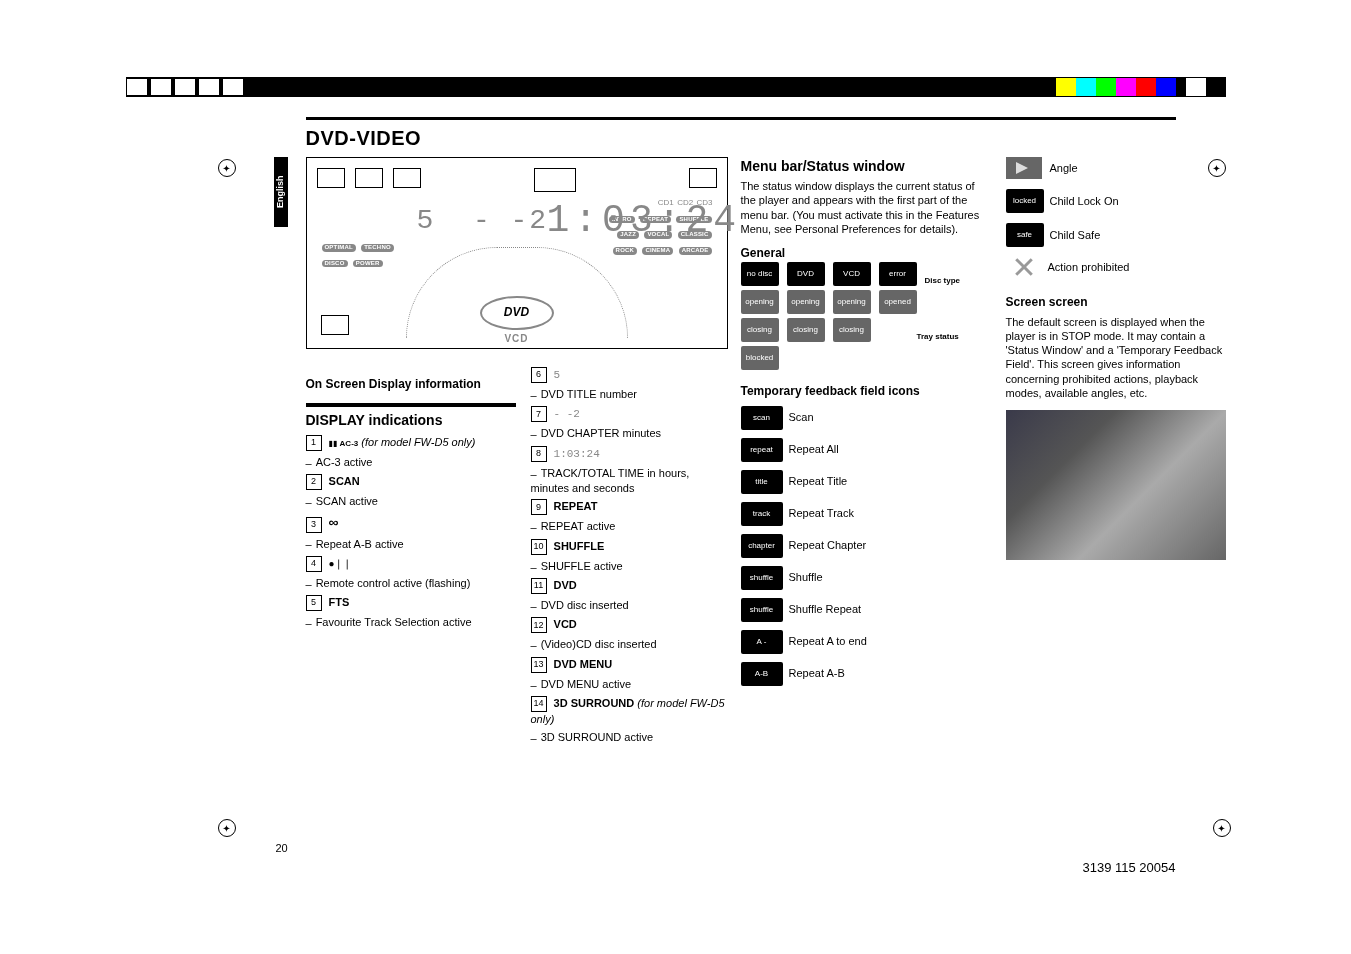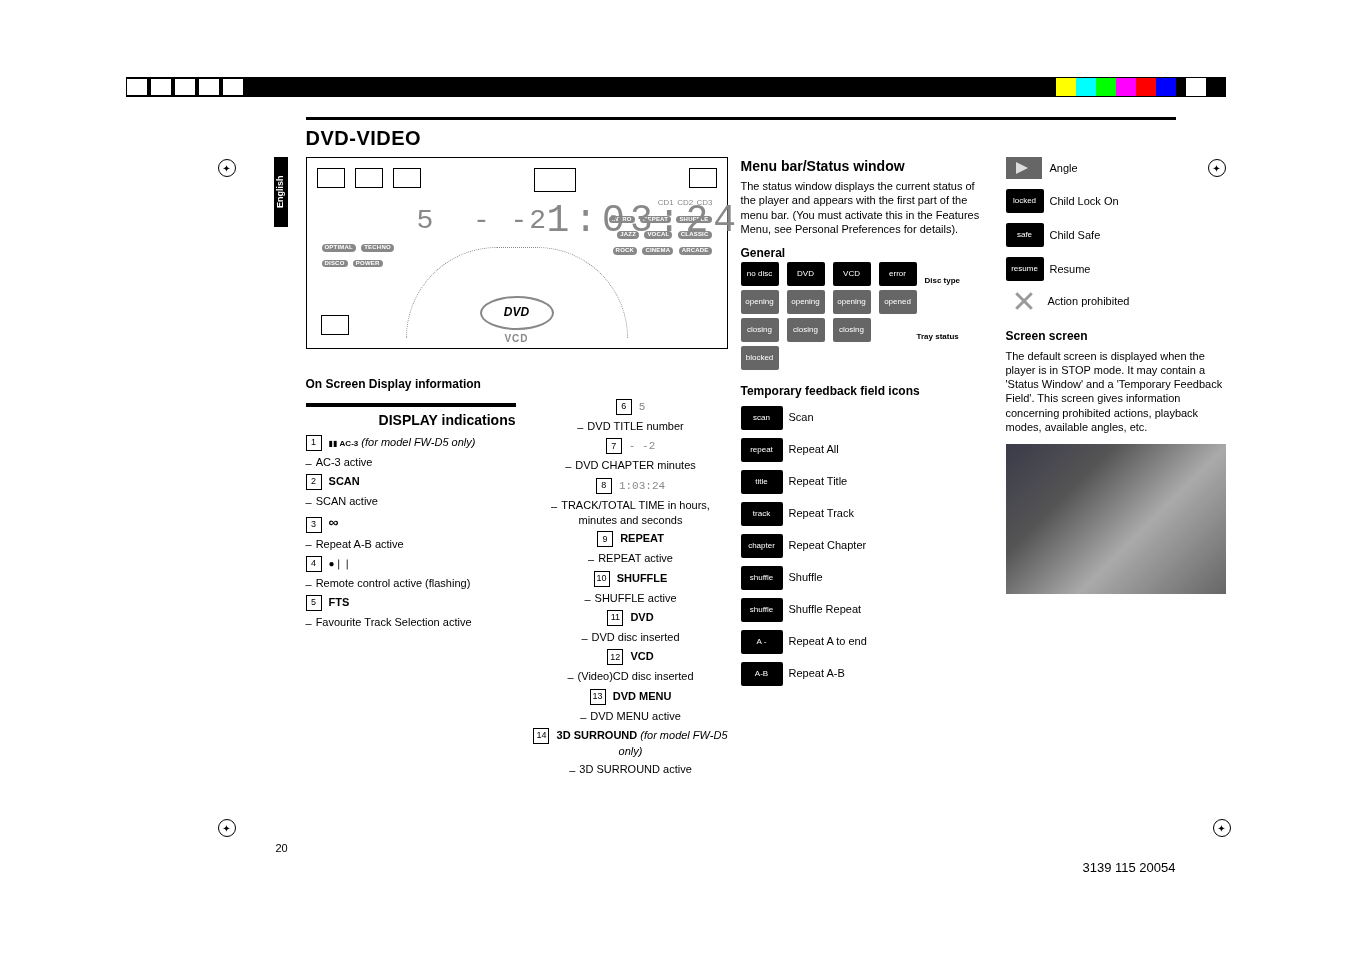--- a/index.html
+++ b/index.html
@@ -159,35 +159,33 @@
     font-size: 12px;
     font-weight: bold;
     margin-bottom: 10px;
   }
   .section-subheading {
     font-size: 14px;
     font-weight: bold;
     margin-bottom: 6px;
     border-top: 4px solid #000;
     padding-top:4px;
-    text-align:right;
   }
 
   .col-left {
     position:absolute;
     top: 300px;
     left: 180px;
     width: 210px;
   }
   .col-mid {
     position:absolute;
-    top: 316px;
+    top: 284px;
     left: 405px;
     width: 200px;
-    text-align: center;
   }
   .col-right1 {
     position:absolute;
     top: 80px;
     left: 615px;
     width: 250px;
   }
   .col-right2 {
     position:absolute;
     top: 80px;
@@ -524,24 +522,20 @@
         </div>
         <div class="item" style="display: flex; align-items: center; margin-bottom: 10px;">
           <span class="icon-badge">locked</span>
           <span style="font-size: 11px;">Child Lock On</span>
         </div>
         <div class="item" style="display: flex; align-items: center; margin-bottom: 10px;">
           <span class="icon-badge">safe</span>
           <span style="font-size: 11px;">Child Safe</span>
         </div>
         <div class="item" style="display: flex; align-items: center; margin-bottom: 10px;">
-          <span class="icon-badge">resume</span>
-          <span style="font-size: 11px;">Resume</span>
-        </div>
-        <div class="item" style="display: flex; align-items: center; margin-bottom: 10px;">
           <span class="cross-icon"></span>
           <span style="font-size: 11px;">Action prohibited</span>
         </div>
       </div>
 
     <div style="font-weight:bold;font-size:12px">Screen screen</div>
     <div style="font-size:11px;margin-top:4px">The default screen is displayed when the player is in STOP mode.  It may contain a 'Status Window' and a 'Temporary Feedback Field'.  This screen gives information concerning prohibited actions, playback modes, available angles, etc.</div>
     <div class="default-img"></div>
   </div>
 

